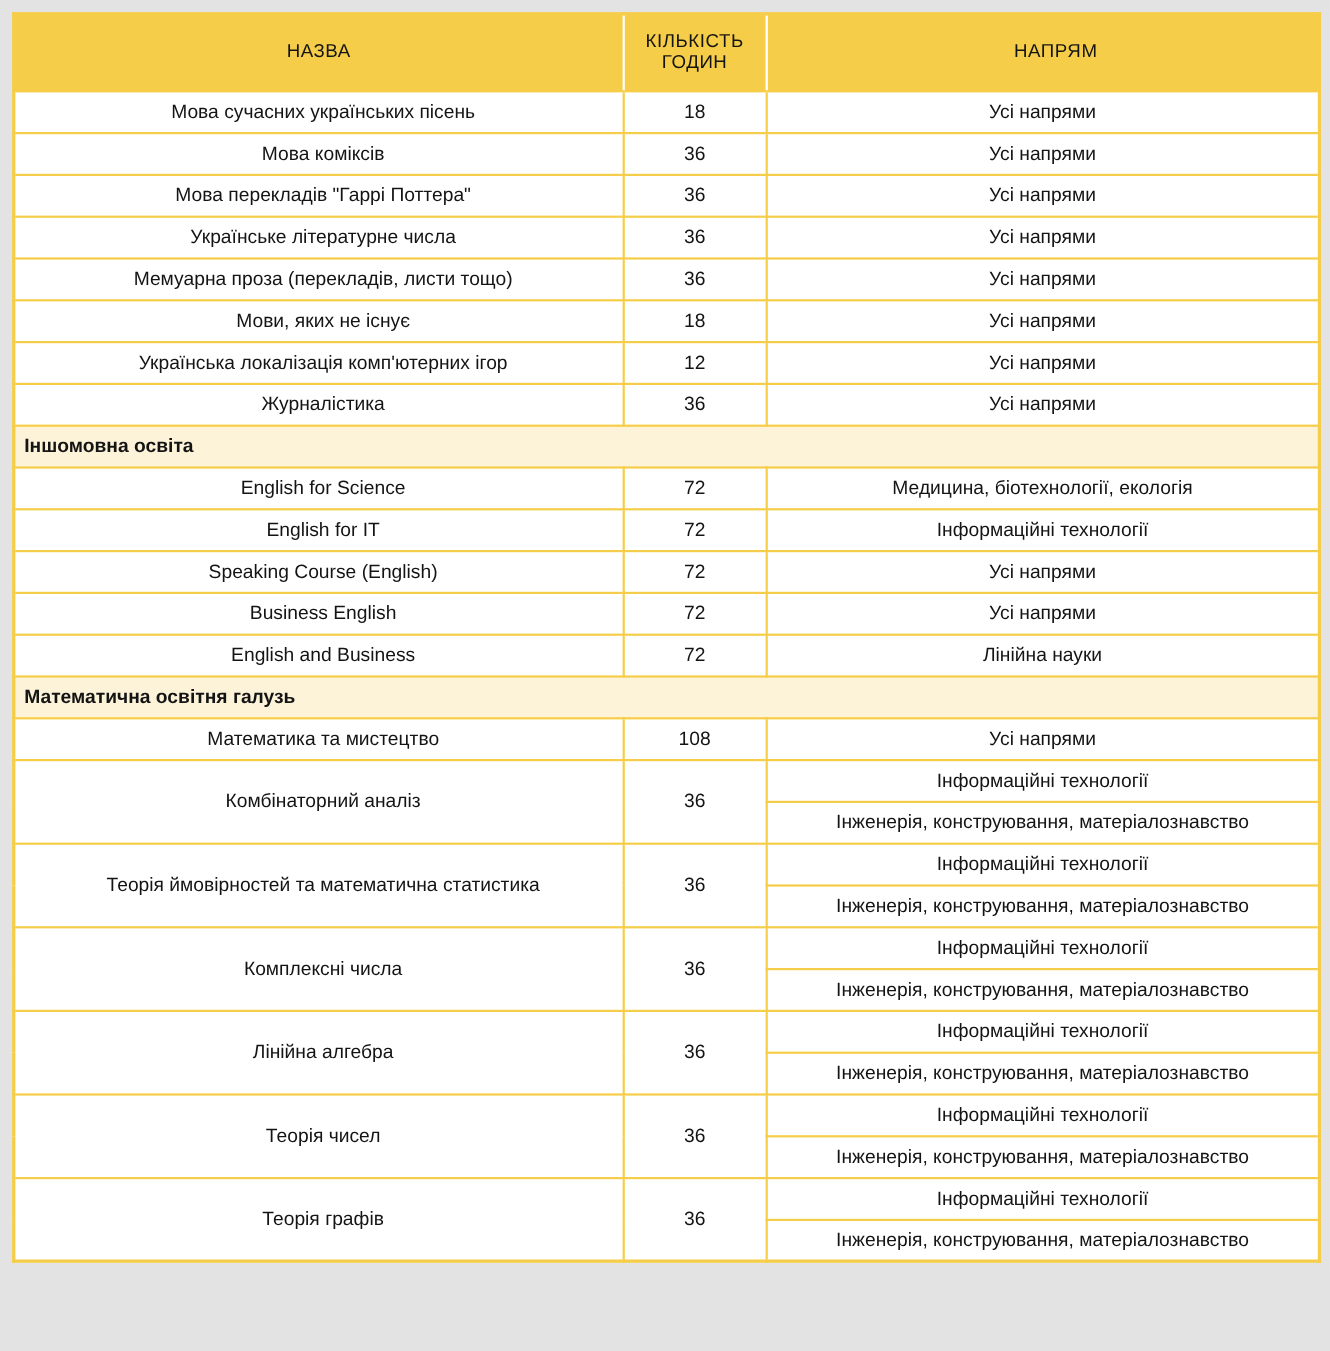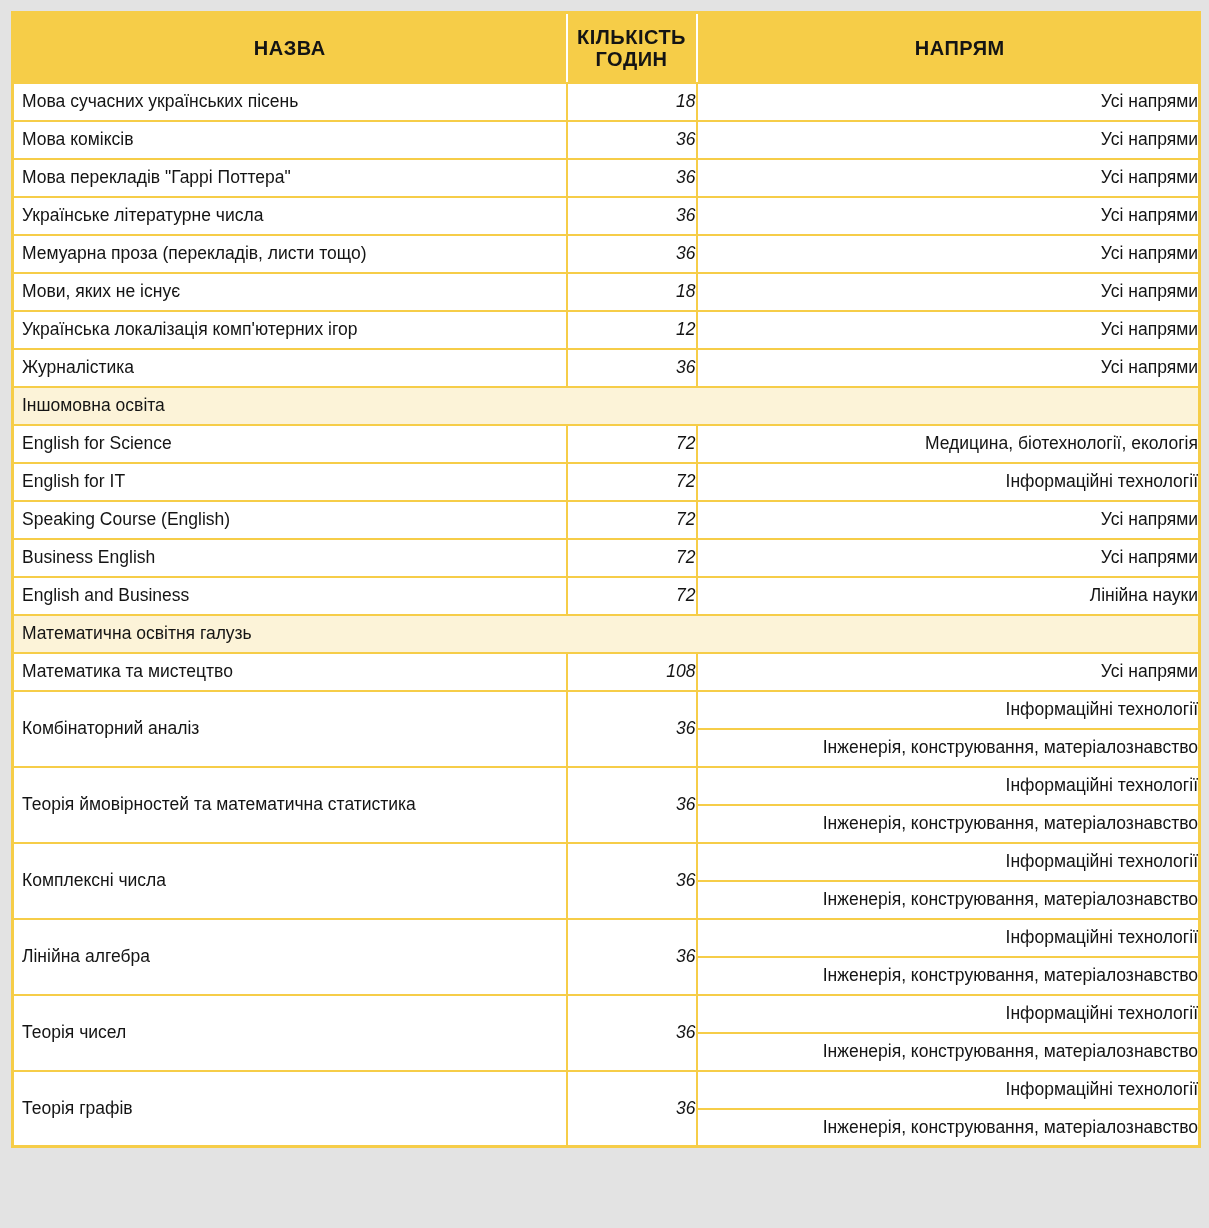--- a/index.html
+++ b/index.html
@@ -28,36 +28,36 @@
       padding: 0;
       font-size: 17.5px;
       line-height: 1;
       height: 38px;
       box-sizing: border-box;
       vertical-align: middle;
     }
     thead th {
       background: #f6cd48;
       height: 70px;
-      font-weight: 700;
-      font-size: 20px;
+      font-weight: 400;
+      font-size: 17px;
       letter-spacing: 0.5px;
       text-transform: uppercase;
       text-align: center;
       line-height: 1.1;
       border-color: #f6cd48;
       border-right: 2px solid #ffffff;
     }
     thead th:last-child { border-right-color: #f6cd48; padding-left: 24px; }
-    td.name { padding-left: 8px; text-align: left; }
-    td.hours { text-align: right; font-style: italic; }
-    td.dir { text-align: right; }
+    td.name { padding-left: 8px; text-align: center; }
+    td.hours { text-align: center; }
+    td.dir { text-align: center; }
     tr.section td {
       background: #fcf3d8;
-      font-weight: normal;
+      font-weight: bold;
       padding-left: 8px;
     }
   </style>
 </head>
 <body>
 
 <table class="courses">
   <colgroup>
       <col class="c1">
       <col class="c2">

